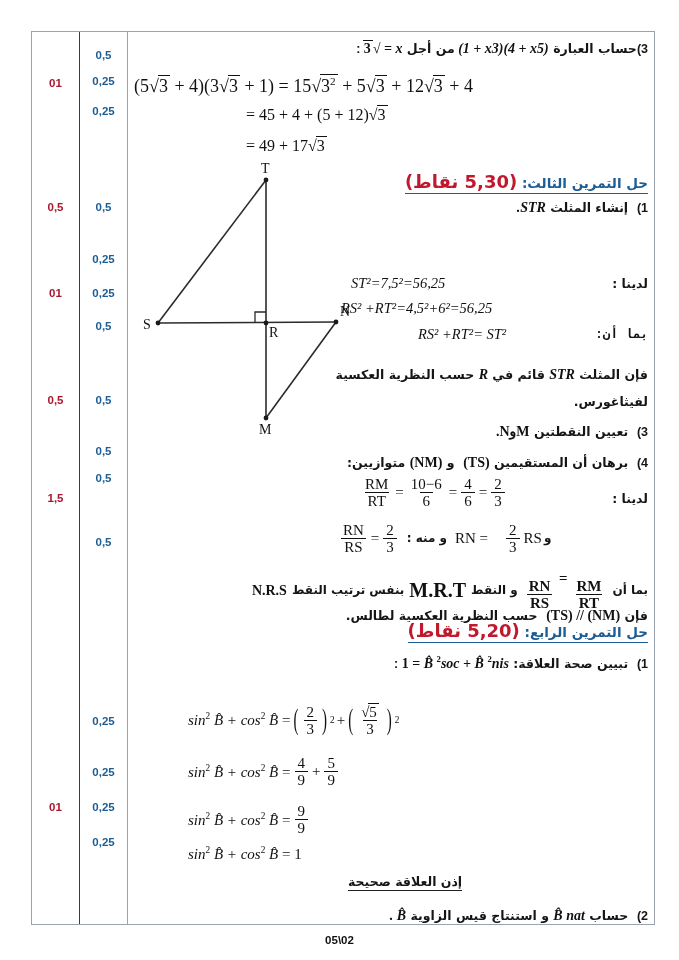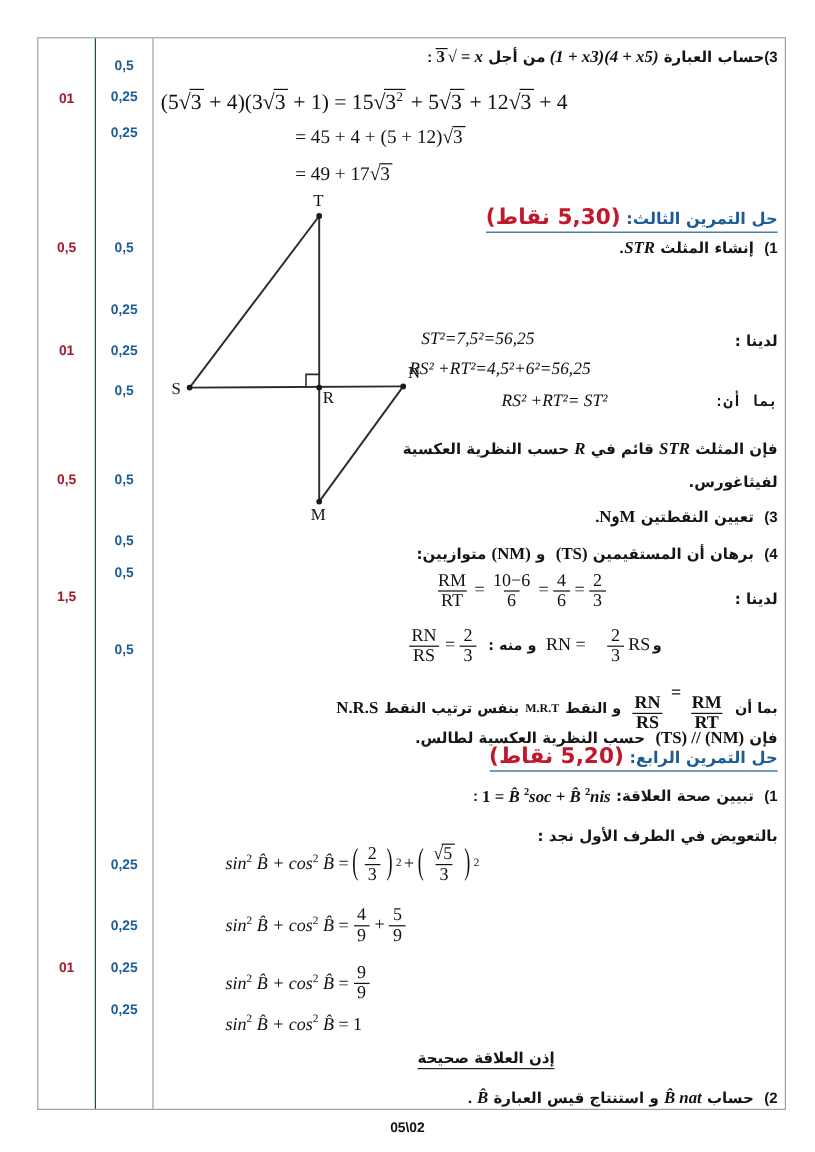--- a/index.html
+++ b/index.html
@@ -290,21 +290,21 @@
               <span class="num">RM</span>
               <span class="den">RT</span>
             </span>
           <span>=</span>
           <span class="frac">
               <span class="num">RN</span>
               <span class="den">RS</span>
             </span>
         </span>
         <span>و النقط</span>
-        <span class="math-up" style="font-size:10px; margin:0 3px;">M.R.T</span>
+        <span class="math-up" style="font-size:20px; margin:0 3px;">M.R.T</span>
         <span>بنفس ترتيب النقط</span>
         <span class="math-up" style="font-size:14px; margin:0 3px;">N.R.S</span>
       </span>
     </div>
 
     <div class="t ar ar-r" style="top:576px;">
       <span>فإن</span>
       <span class="math-up" style="font-size:14px;">(MN) // (ST)</span>
       &nbsp;<span>حسب النظرية العكسية لطالس.</span>
     </div>
@@ -315,21 +315,20 @@
     </div>
 
     <div class="t ar ar-r" style="top:622px;">
       <span style="font-family:'Liberation Sans',sans-serif;">1)</span>
       &nbsp;<span>تبيين صحة العلاقة:</span>
       <span class="math" style="font-size:14px; font-style:italic;">
         sin<sup class="exp">2</sup>&nbsp;B̂&nbsp;+&nbsp;cos<sup class="exp">2</sup>&nbsp;B̂&nbsp;<span style="font-style:normal">= 1</span>
       </span><span style="font-family:'Liberation Sans',sans-serif;">:</span>
     </div>
 
-    <div class="t ar ar-r" style="top:658px;">بالتعويض في الطرف الأول نجد :</div>
 
     <div class="t math" style="left:60px; top:671px; font-size:15px;">
       <span class="row-eq">
         <span>sin<sup class="exp">2</sup>&nbsp;B̂&nbsp;+&nbsp;cos<sup class="exp">2</sup>&nbsp;B̂&nbsp;<span style="font-style:normal">=</span></span>
         <span class="paren-big">(</span>
         <span class="frac" style="font-style:normal;">
             <span class="num">2</span>
             <span class="den">3</span>
           </span>
         <span class="paren-big">)</span>
@@ -375,21 +374,21 @@
     </div>
 
     <div class="t ar" style="left:220px; top:843px;">
       <span class="ul">إذن العلاقة صحيحة</span>
     </div>
 
     <div class="t ar ar-r" style="top:876px;">
       <span style="font-family:'Liberation Sans',sans-serif;">2)</span>
       &nbsp;<span>حساب</span>
       <span class="math" style="font-size:14px;">tan&nbsp;B̂</span>
-      <span>و استنتاج قيس العبارة</span>
+      <span>و استنتاج قيس الزاوية</span>
       <span class="math" style="font-size:14px;">B̂ .</span>
     </div>
 
     <svg class="figure" width="420" height="470" viewBox="0 0 420 470">
 
       <g stroke="#2b2b2b" stroke-width="1.6" fill="none">
         <line x1="30" y1="291" x2="138" y2="148"></line>
         <line x1="30" y1="291" x2="208" y2="290"></line>
         <line x1="138" y1="148" x2="138" y2="386"></line>
         <line x1="138" y1="386" x2="208" y2="290"></line>

